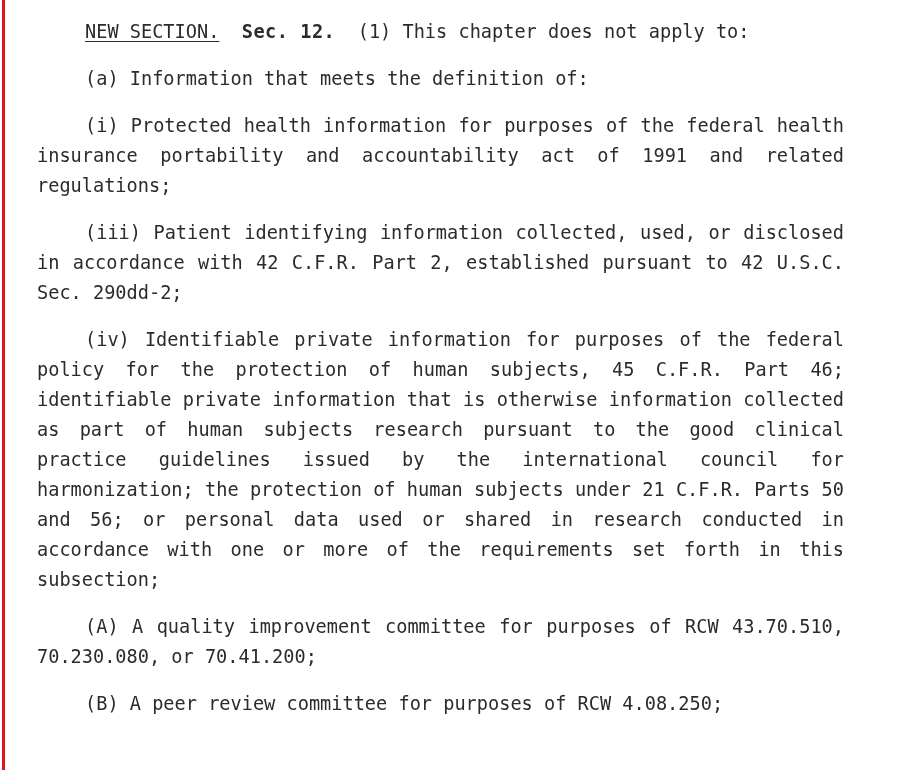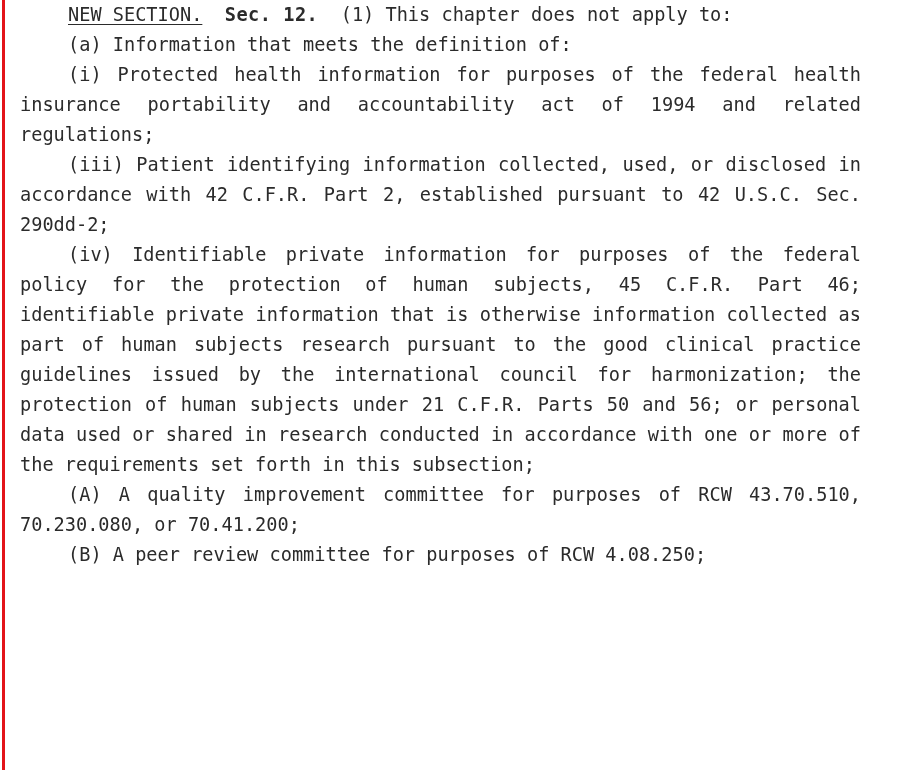--- a/index.html
+++ b/index.html
@@ -34,21 +34,21 @@
     left: 20px;
     top: 0px;
     width: 841px;
     color: #2b2b2b;
     font-size: 18.6px;
     line-height: 30px;
     letter-spacing: 0px;
   }
 
   .para {
-    margin: 0;
+    margin: 17px;
     padding: 0;
     text-align: justify;
     text-justify: inter-word;
     text-indent: 48px;
     white-space: normal;
     
   }
 
   
   .sec-label {
@@ -72,21 +72,21 @@
 <div id="page">
 
   <div id="change-bar"></div>
 
   <div id="text-column">
 
     <p class="para"><span class="sec-label">NEW SECTION.</span><span class="sp">  </span><span class="sec-number">Sec. 12.</span><span class="sp">  </span><span>(1) This chapter does not apply to:</span></p>
 
     <p class="para">(a) Information that meets the definition of:</p>
 
-    <p class="para">(i) Protected health information for purposes of the federal health insurance portability and accountability act of 1994 and related regulations;</p>
+    <p class="para">(i) Protected health information for purposes of the federal health insurance portability and accountability act of 1991 and related regulations;</p>
 
 
     <p class="para">(iii) Patient identifying information collected, used, or disclosed in accordance with 42 C.F.R. Part 2, established pursuant to 42 U.S.C. Sec. 290dd-2;</p>
 
     <p class="para">(iv) Identifiable private information for purposes of the federal policy for the protection of human subjects, 45 C.F.R. Part 46; identifiable private information that is otherwise information collected as part of human subjects research pursuant to the good clinical practice guidelines issued by the international council for harmonization; the protection of human subjects under 21 C.F.R. Parts 50 and 56; or personal data used or shared in research conducted in accordance with one or more of the requirements set forth in this subsection;</p>
 
 
     <p class="para">(A) A quality improvement committee for purposes of RCW 43.70.510, 70.230.080, or 70.41.200;</p>
 
     <p class="para">(B) A peer review committee for purposes of RCW 4.08.250;</p>

